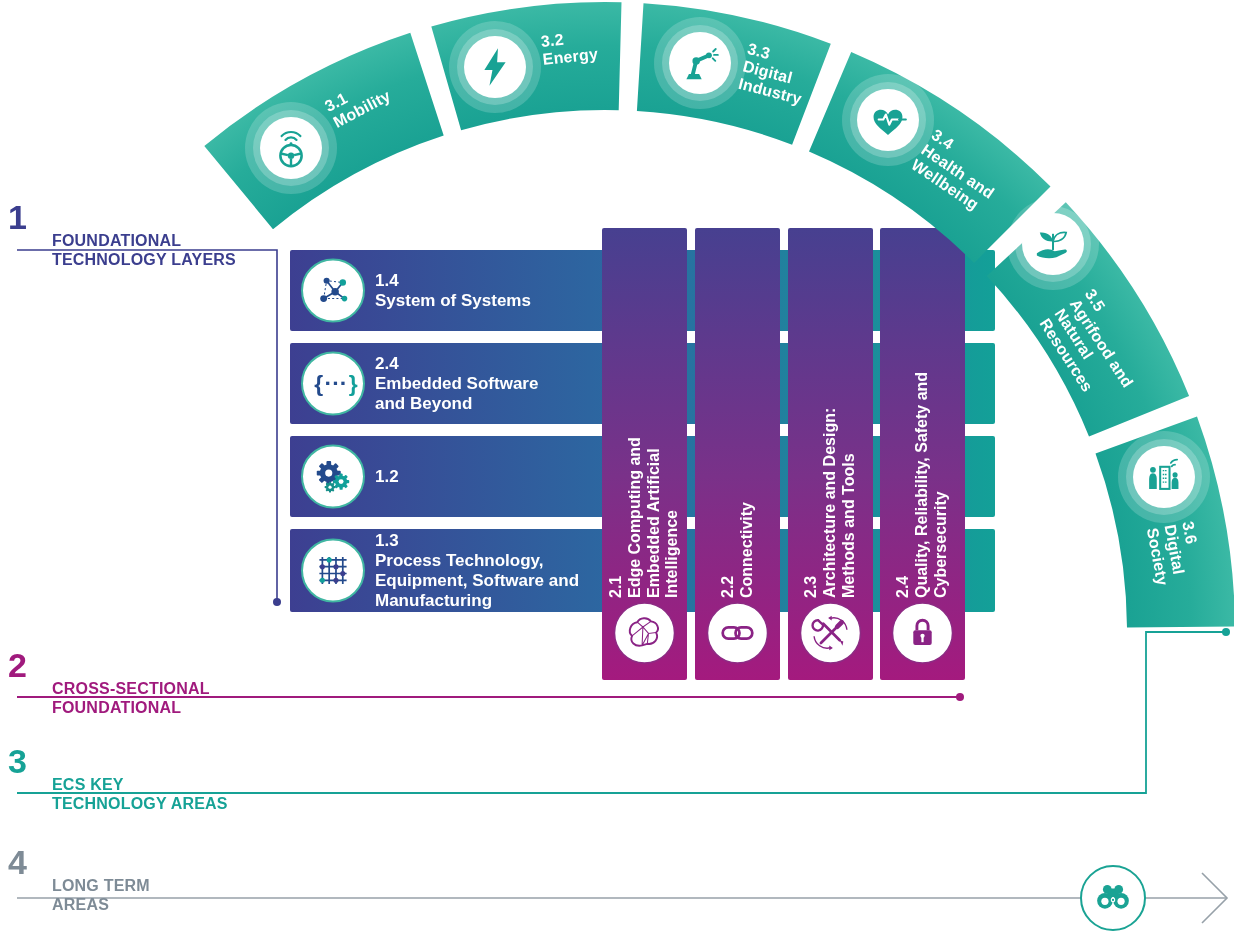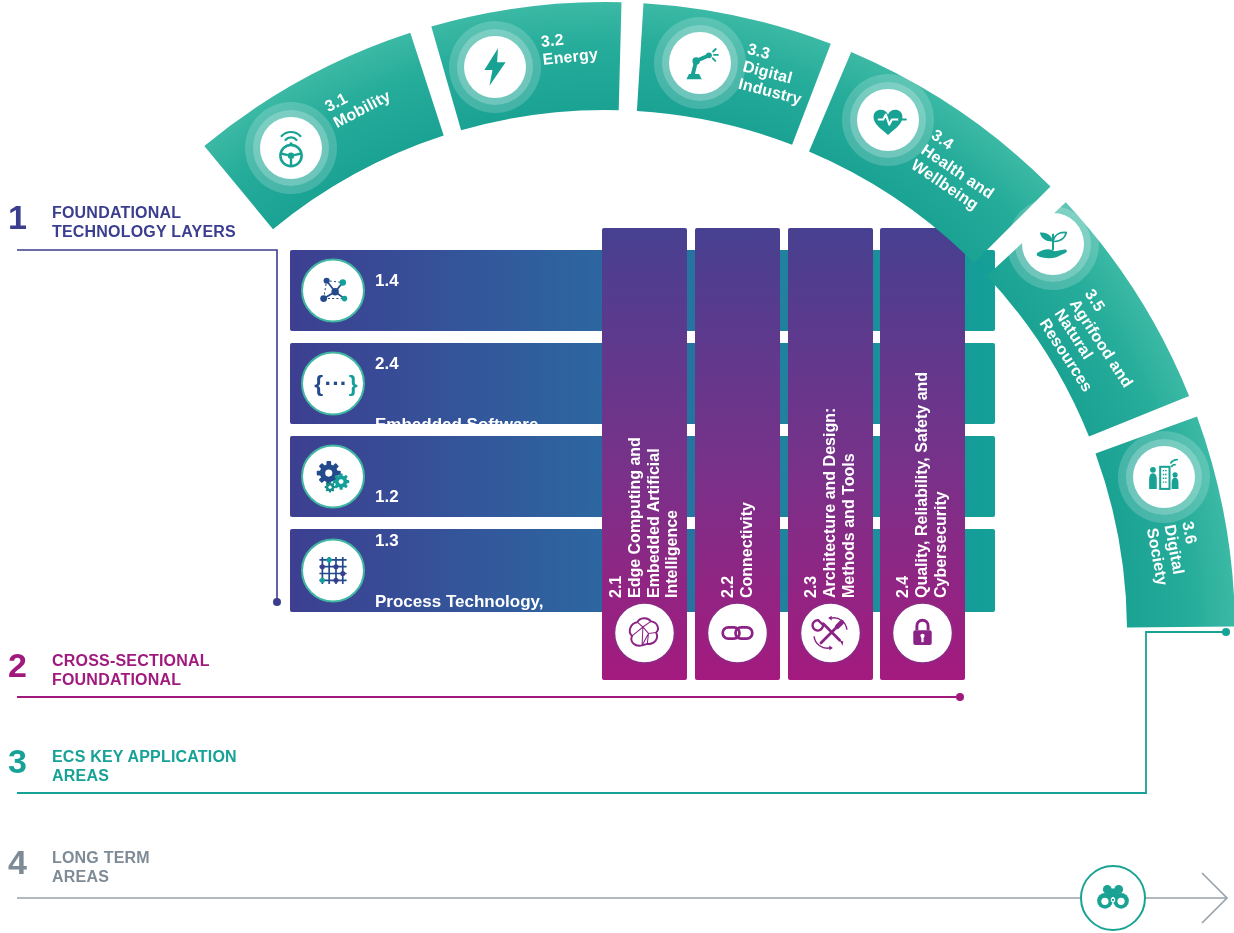--- a/index.html
+++ b/index.html
@@ -2,35 +2,35 @@
 <html><head>
 <meta charset="utf-8">
 <style>
   html,body{margin:0;padding:0;background:#fff;}
   .stage{position:relative;width:1234px;height:933px;background:#fff;overflow:hidden;
          font-family:"Liberation Sans",sans-serif;}
   
   .hbar{position:absolute;background:linear-gradient(90deg,#3d3f91 0%,#2b6aa2 48%,#13a098 100%);
         border-radius:2px;z-index:1;}
   .hbar-text{position:absolute;left:85px;top:50%;transform:translateY(-50%);color:#fff;}
-  .hbar .num,.hbar .nm{font-size:17px;font-weight:600;line-height:1.18;margin-top:41px;}
+  .hbar .num,.hbar .nm{font-size:17px;font-weight:600;line-height:1.18;}
   
   .col{position:absolute;top:228px;height:452px;width:85px;border-radius:2px;z-index:2;
        background:linear-gradient(180deg,#474090 0%,#7a3189 55%,#a41a7e 100%);}
   .col-rot{position:absolute;left:0;top:452px;width:452px;height:85px;
            transform:rotate(-90deg);transform-origin:0 0;display:flex;flex-direction:column;
            justify-content:center;box-sizing:border-box;padding-left:82px;color:#fff;}
   .col-rot .num,.col-rot .nm{font-size:16px;font-weight:600;line-height:1.17;}
   
   .arc-label{position:absolute;z-index:4;color:#fff;transform-origin:0 0;
              font-weight:600;font-size:16px;line-height:1.13;letter-spacing:.2px;}
   
   .sec{position:absolute;display:flex;gap:18px;z-index:4;}
   .sec-num{font-size:34px;font-weight:700;line-height:1;width:26px;}
-  .sec-title{font-size:16px;font-weight:700;line-height:1.2;padding-top:3px;letter-spacing:.2px;}
+  .sec-title{font-size:16px;font-weight:700;line-height:1.2;padding-top:3px;letter-spacing:.2px;margin-top:28px;}
   #overlay{position:absolute;left:0;top:0;z-index:3;pointer-events:none;}
   #arcLabels,#hbars,#cols{position:absolute;inset:0;}
   #hbars{z-index:1}#cols{z-index:2}#arcLabels{z-index:4}
 </style>
 </head>
 <body>
 
 <div class="stage">
 
   <div id="hbars">
@@ -307,19 +307,19 @@
   <div class="sec" style="left:8px;top:200px;color:#3b3e8e">
     <div class="sec-num">1</div>
     <div class="sec-title" style="width:188px">FOUNDATIONAL TECHNOLOGY LAYERS</div>
   </div>
   <div class="sec" style="left:8px;top:648px;color:#a01a7d">
     <div class="sec-num">2</div>
     <div class="sec-title" style="width:188px">CROSS-SECTIONAL FOUNDATIONAL</div>
   </div>
   <div class="sec" style="left:8px;top:744px;color:#16a296">
     <div class="sec-num">3</div>
-    <div class="sec-title" style="width:188px">ECS KEY APPLICATION AREAS</div>
+    <div class="sec-title" style="width:188px">ECS KEY TECHNOLOGY AREAS</div>
   </div>
   <div class="sec" style="left:8px;top:845px;color:#7e8b96">
     <div class="sec-num">4</div>
     <div class="sec-title" style="width:112px">LONG TERM AREAS</div>
   </div>
 </div>
 
 </body></html>

